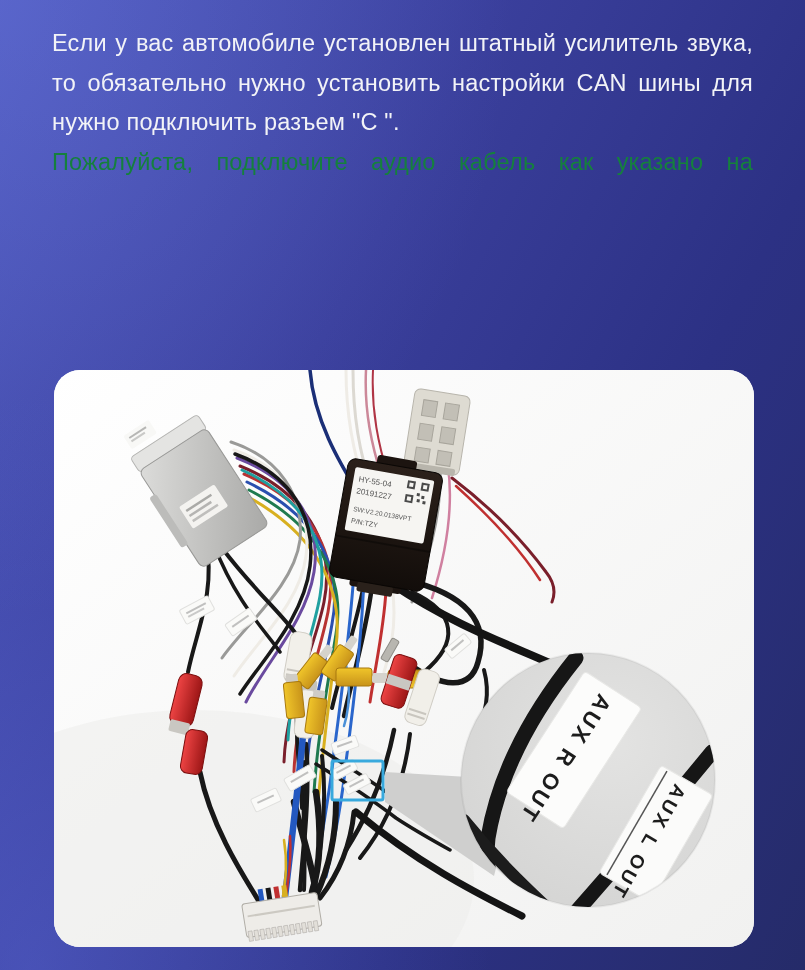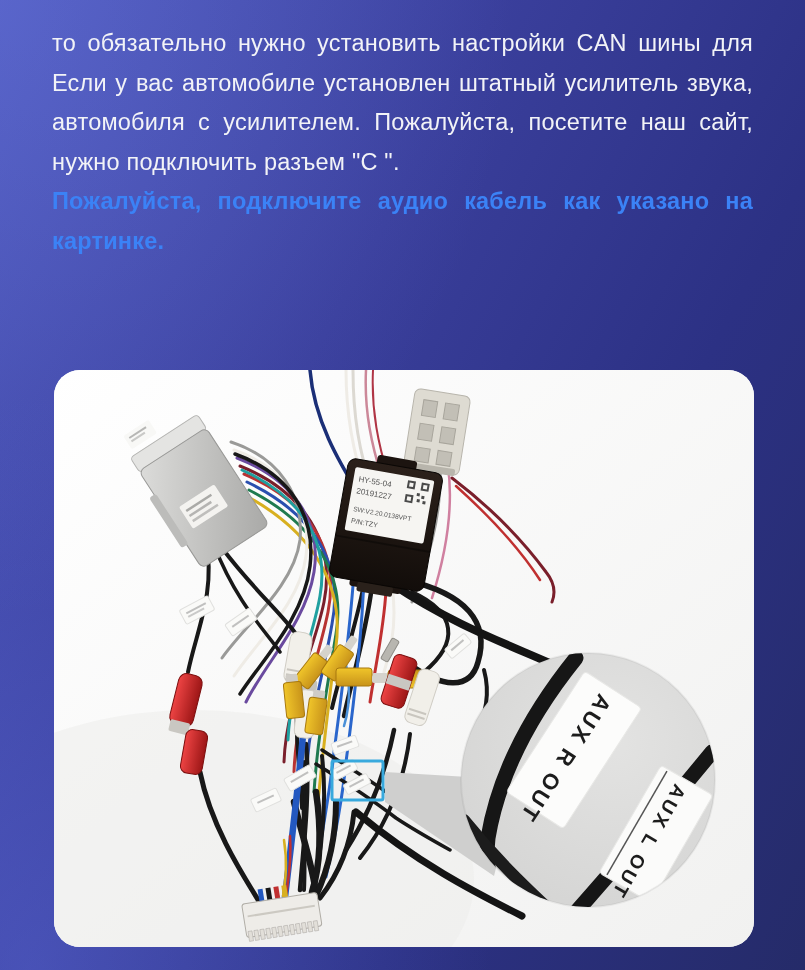--- a/index.html
+++ b/index.html
@@ -11,37 +11,35 @@
       radial-gradient(ellipse at 0% 0%, rgba(118,132,235,.30), transparent 45%),
       linear-gradient(118deg,#4d58bd 0%,#3a3f9c 38%,#2c3184 68%,#252b69 100%);
   }
   .text-block{
     position:absolute;left:52px;right:52px;top:24px;
     color:#f2f3f7;font-size:23.5px;line-height:39.5px;letter-spacing:.2px;
   }
   .line{white-space:normal;}
   .j{text-align:justify;text-align-last:justify;}
   .l{text-align:left;}
-  .cyan{color:#3b82f6;font-weight:bold;}
+  .cyan{color:#15803d;}
   .photo-card{
     position:absolute;left:54px;top:370px;width:700px;height:577px;
     border-radius:26px;background:#fbfbfa;overflow:hidden;
   }
   svg text{font-family:"Liberation Sans",sans-serif;}
 </style>
 </head>
 <body>
 
 <div class="text-block">
+  <div class="line j">Если у вас автомобиле установлен штатный усилитель звука,</div>
   <div class="line j">то обязательно нужно установить настройки CAN шины для</div>
-  <div class="line j">Если у вас автомобиле установлен штатный усилитель звука,</div>
-  <div class="line j">автомобиля с усилителем. Пожалуйста, посетите наш сайт,</div>
   <div class="line l">нужно подключить разъем "С ".</div>
   <div class="line j cyan">Пожалуйста, подключите аудио кабель как указано на</div>
-  <div class="line l cyan">картинке.</div>
 </div>
 
 <div class="photo-card">
 <svg width="700" height="577" viewBox="0 0 700 577">
   <defs>
     <linearGradient id="bgGrad" x1="0" y1="0" x2="1" y2="1">
       <stop offset="0" stop-color="#ffffff"></stop>
           <stop offset="1" stop-color="#f1f1f0"></stop>
     </linearGradient>
     <linearGradient id="grayGrad" x1="0" y1="0" x2="1" y2="1">

